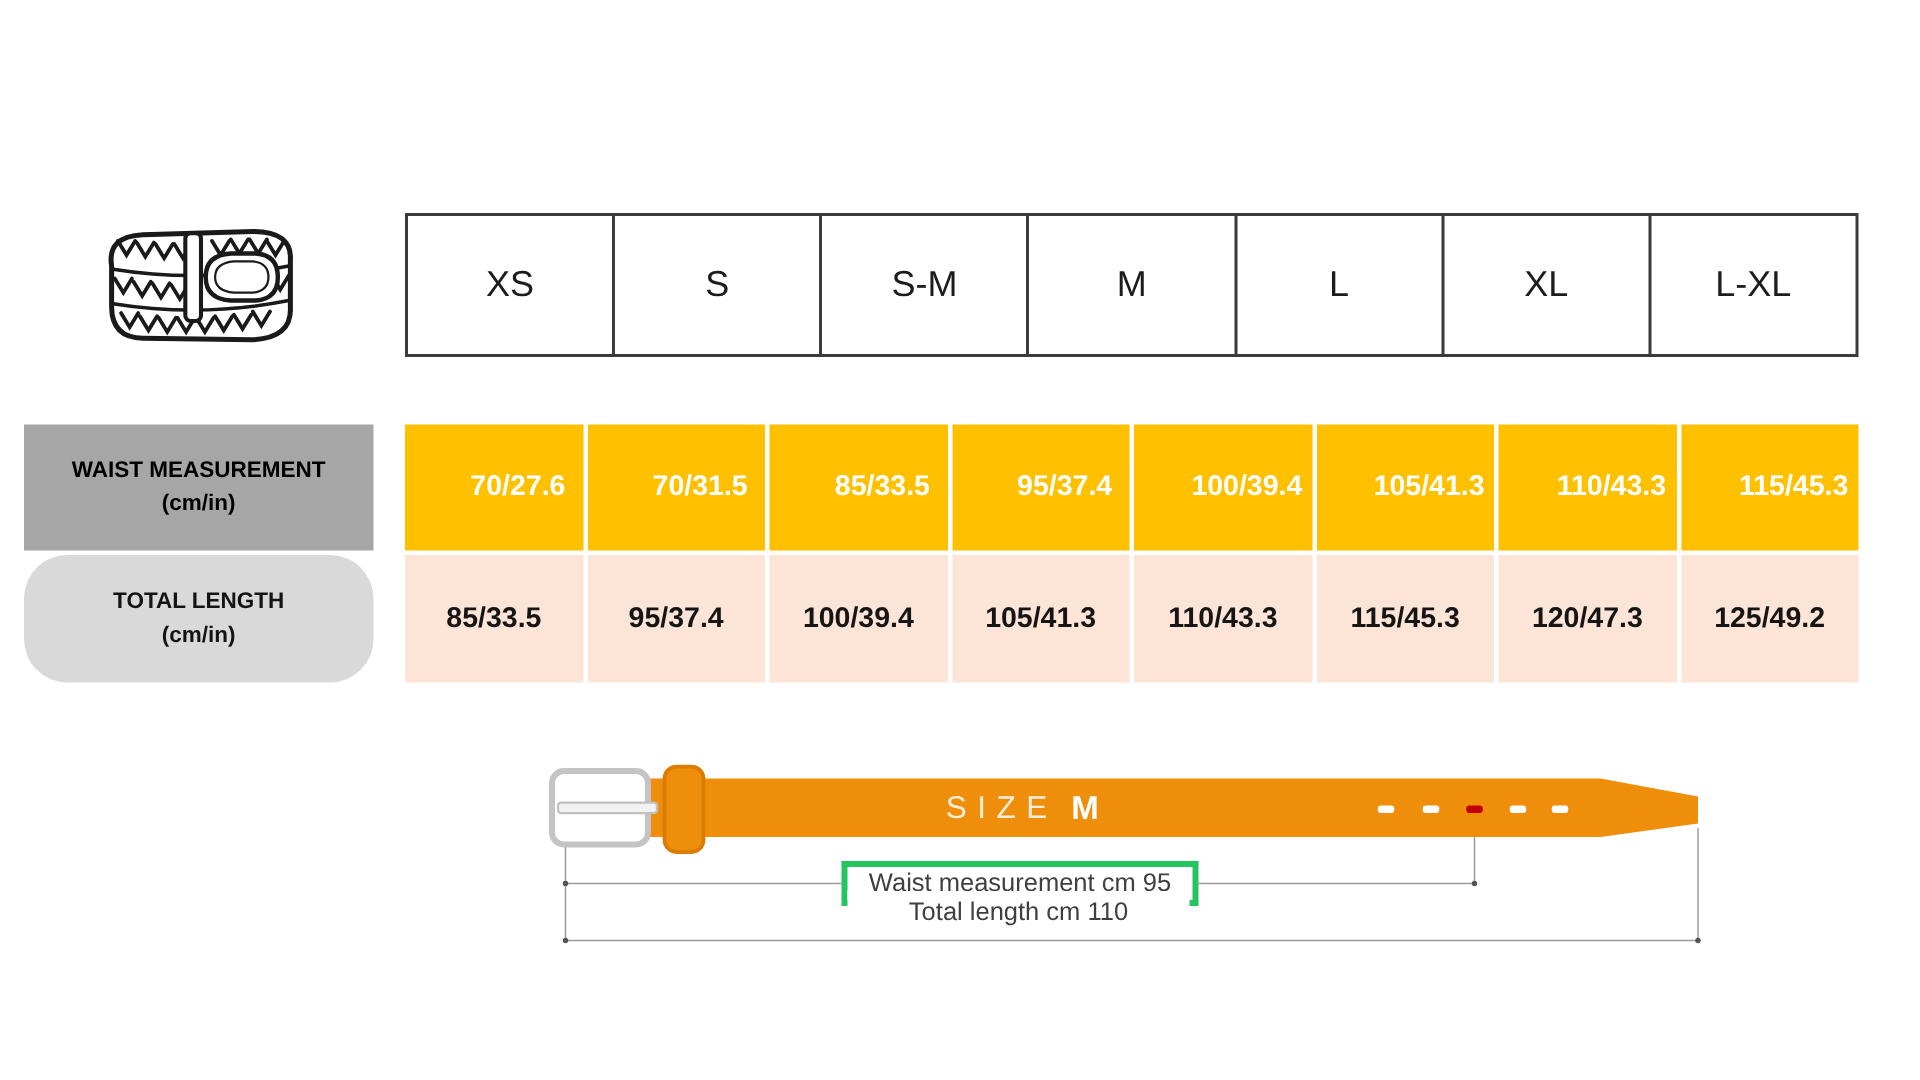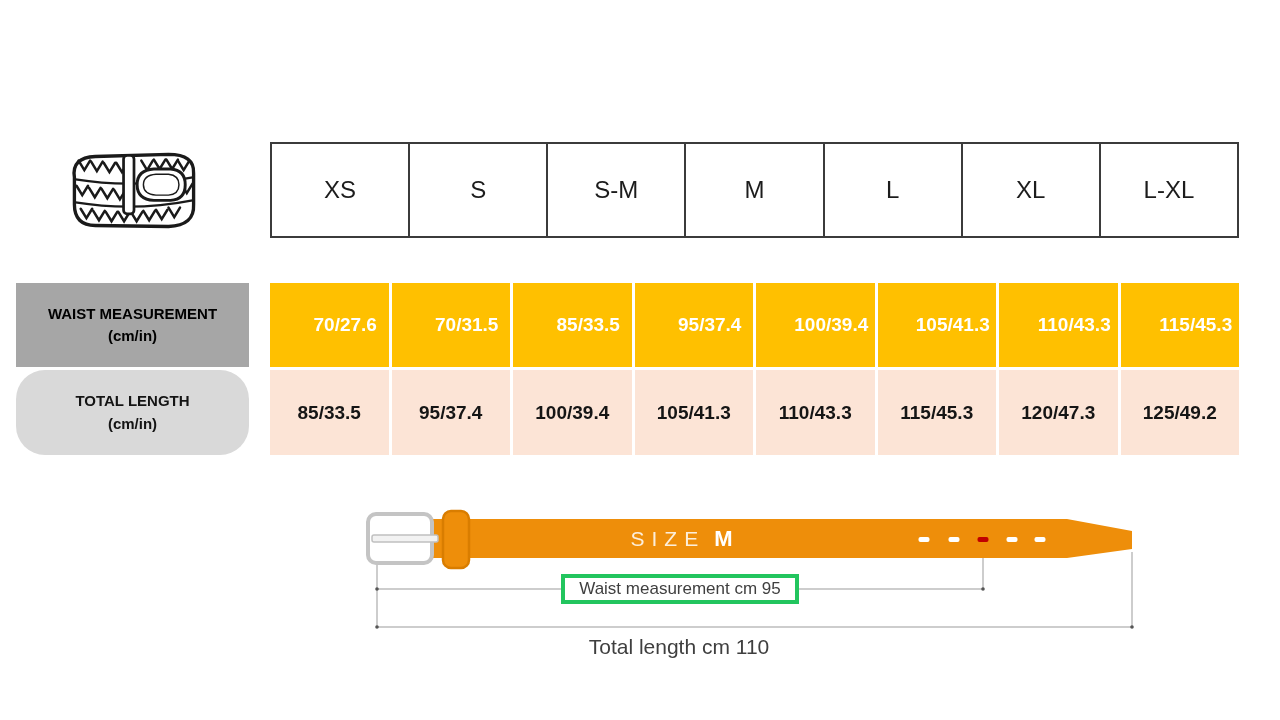--- a/index.html
+++ b/index.html
@@ -53,23 +53,23 @@
   .size-word{font-size:21px;letter-spacing:7px;opacity:.85;font-weight:normal;}
   .size-value{font-size:22px;font-weight:bold;margin-left:9px;letter-spacing:1px;}
 
   .waist-box{
     position:absolute;left:561px;top:574px;width:238px;height:30px;
     background:#fff;border:4px solid #22c55e;box-sizing:border-box;
     display:flex;align-items:center;justify-content:center;
     font-size:17px;color:#3f3f3f;white-space:nowrap;
   }
   .total-text{
-    position:absolute;left:565px;top:633px;width:228px;height:27px;
+    position:absolute;left:565px;top:594px;width:228px;height:27px;
     background:#fff;display:flex;align-items:center;justify-content:center;
-    font-size:21px;color:#3f3f3f;white-space:nowrap;
+    font-size:17px;color:#3f3f3f;white-space:nowrap;
   }
 </style>
 </head>
 <body>
 
 <div class="stage">
 
   <svg class="belt-icon" viewBox="0 0 130 88">
     <defs>
       <path id="ch" d="M0,0 l5.5,9 l5.5,-9" fill="none" stroke="#1a1a1a" stroke-width="2.4" stroke-linecap="round"></path>

